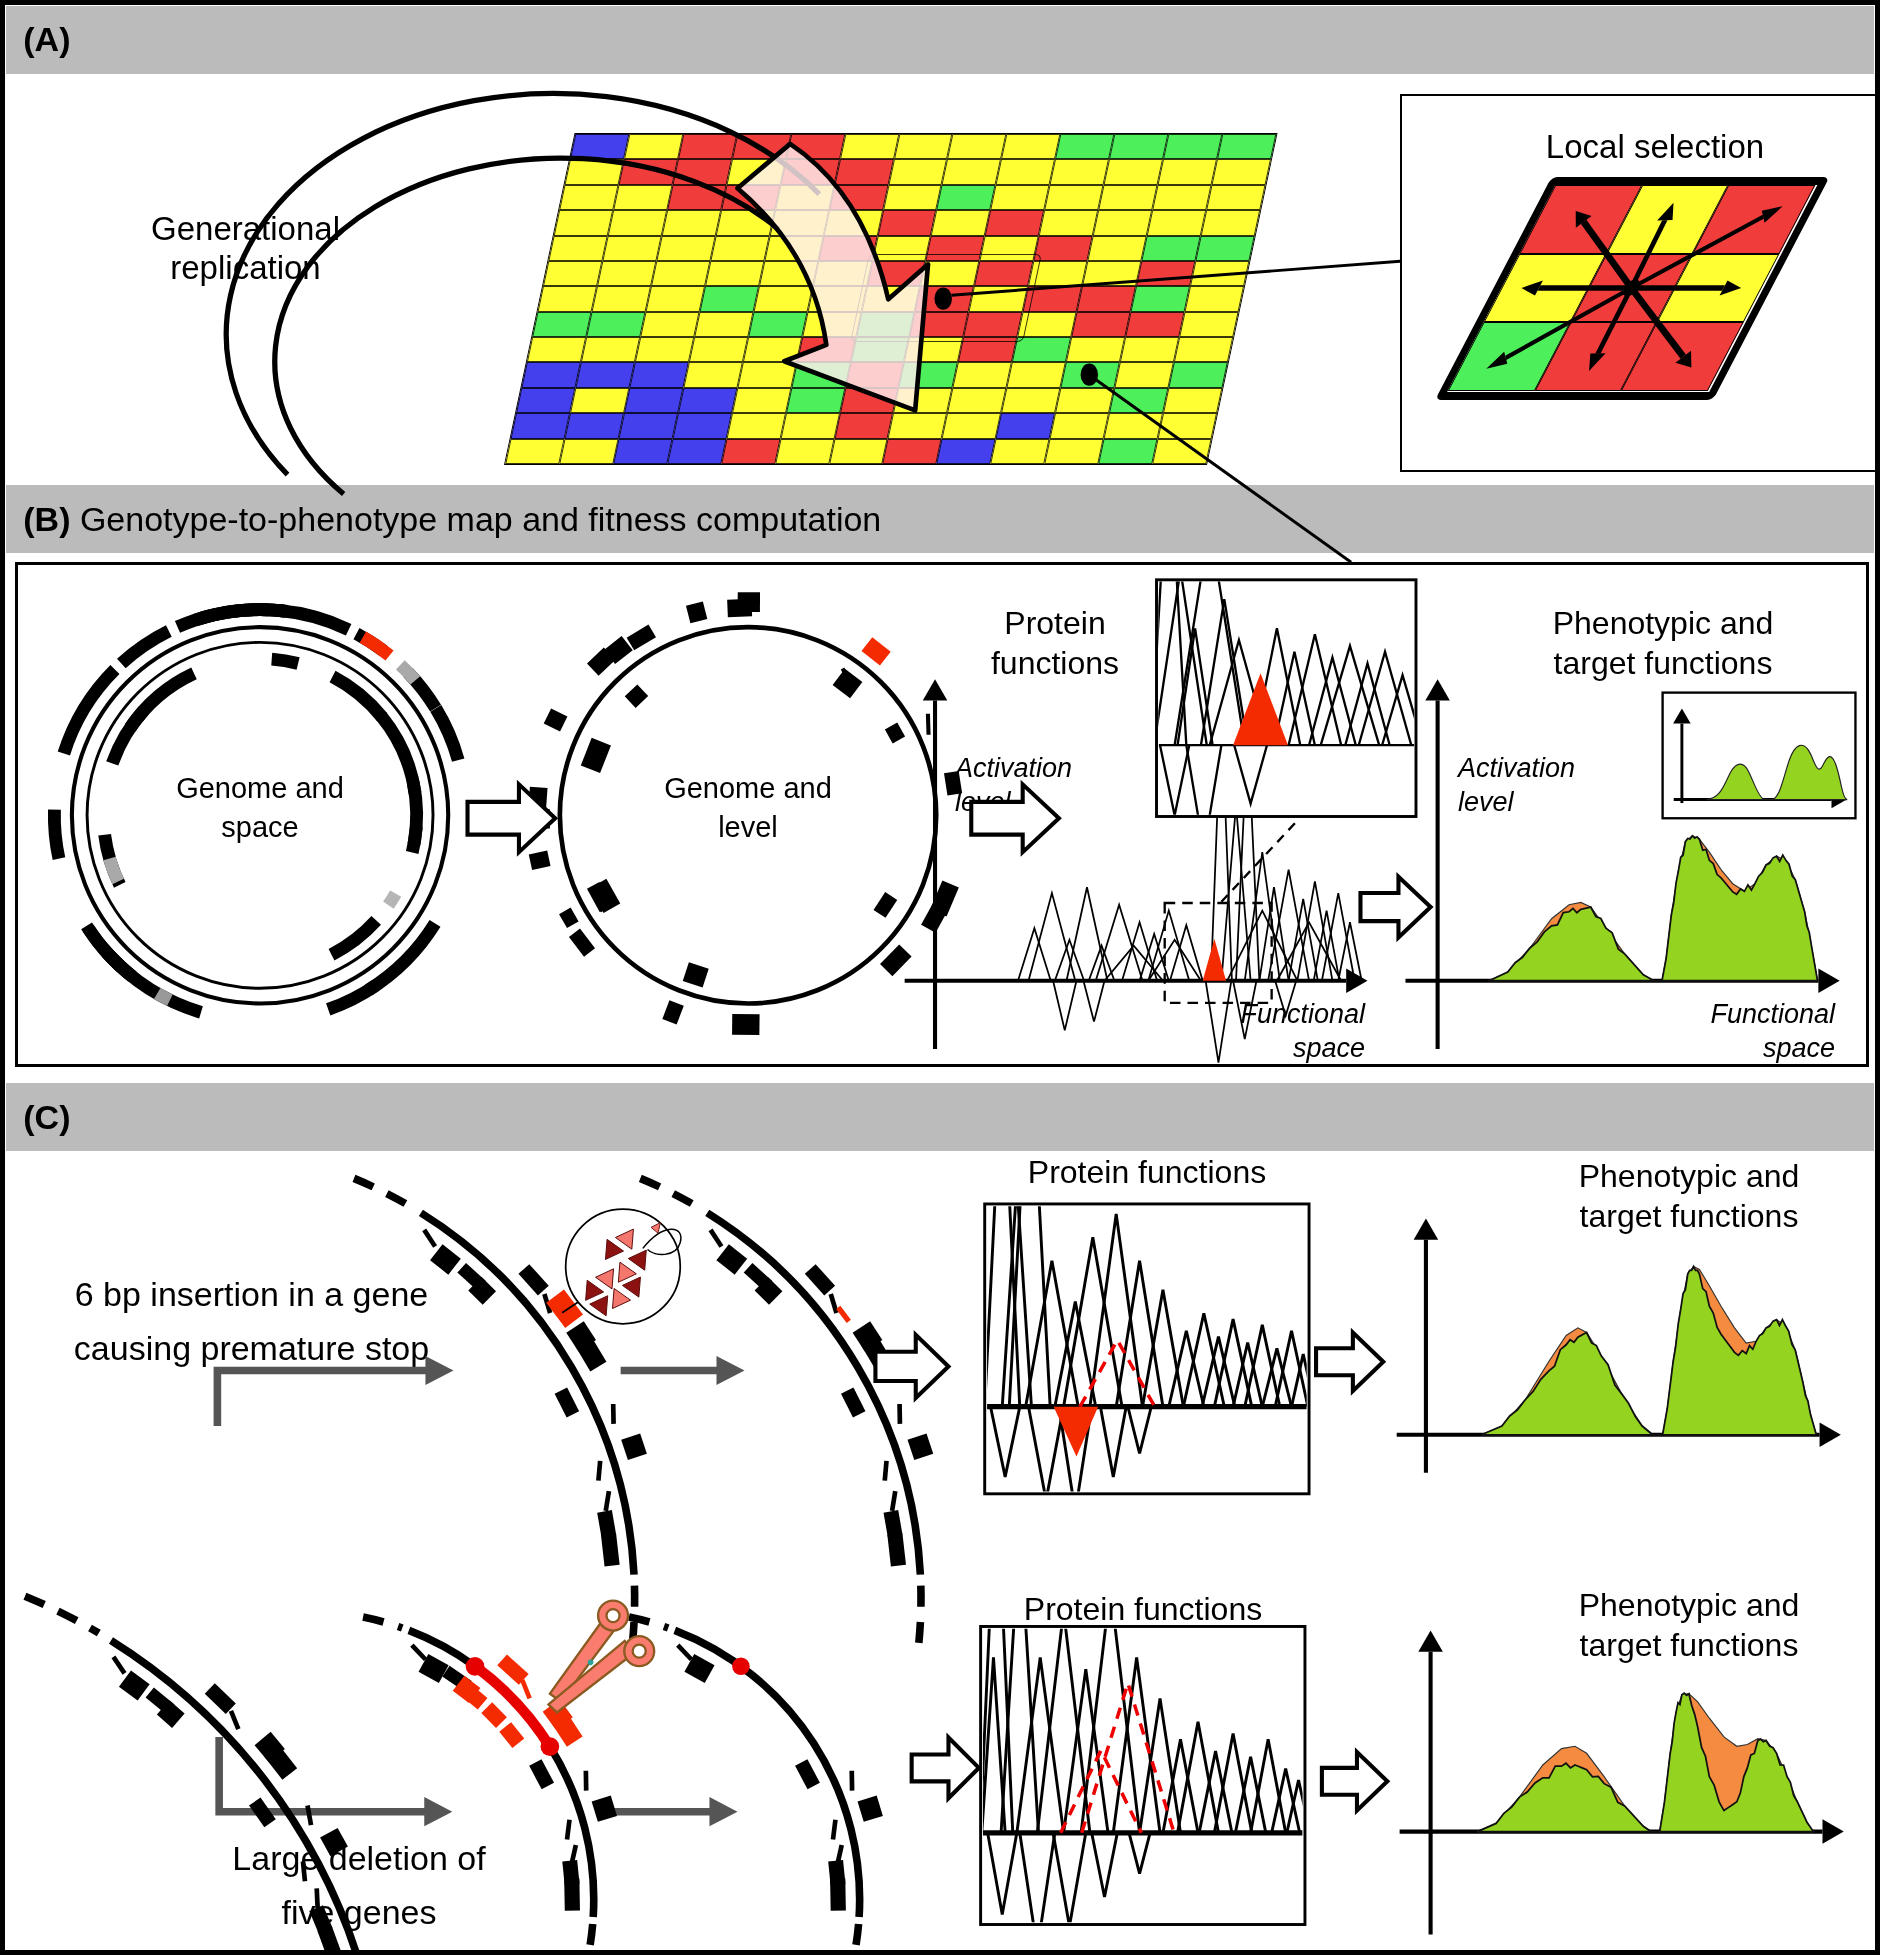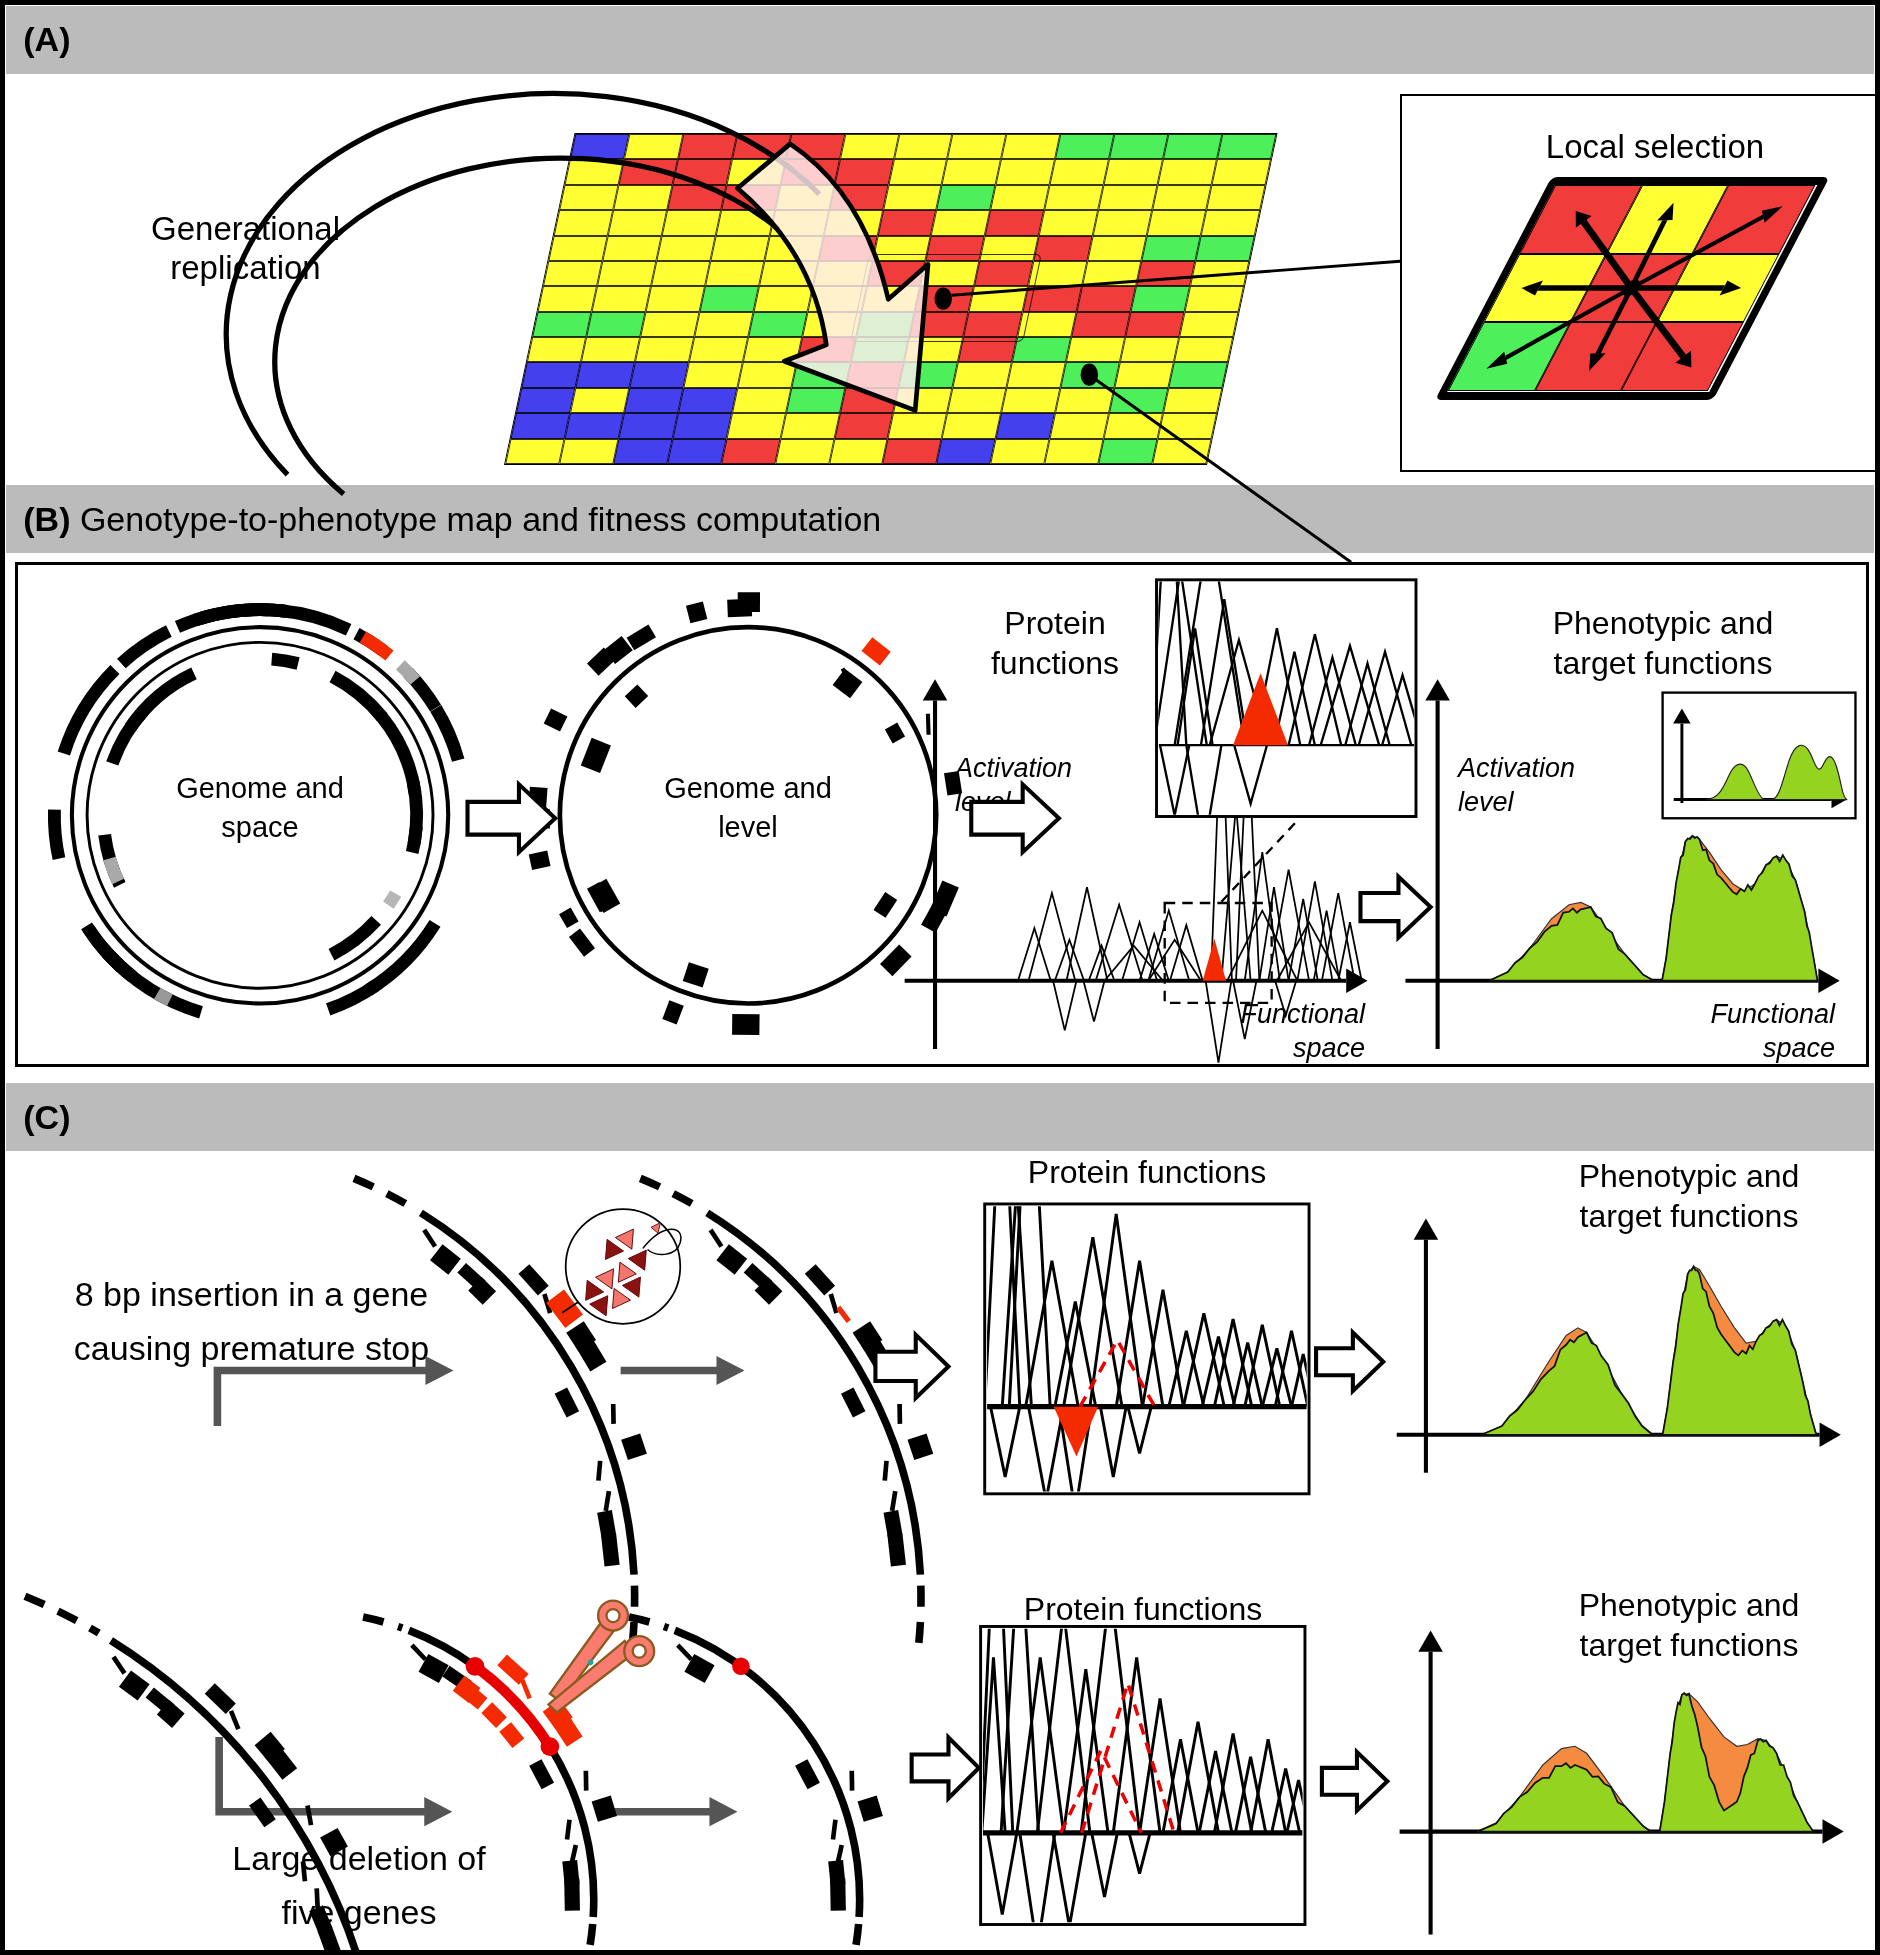--- a/index.html
+++ b/index.html
@@ -289,21 +289,21 @@
   <div class="lbl it r" style="left:1660px;top:997px;width:175px;font-size:27px;line-height:34px;">
     <div>Functional</div>
     <div>space</div>
   </div>
 
   <div class="hdr" style="top:1083px">
     <span class="pfx">(C)</span>
   </div>
 
   <div class="lbl c" style="left:35px;top:1267px;width:433px;font-size:34px;line-height:54px;">
-    <div>8 bp insertion in a gene</div>
+    <div>6 bp insertion in a gene</div>
     <div>causing premature stop</div>
   </div>
   <div class="lbl c" style="left:140px;top:1831px;width:438px;font-size:34px;line-height:54px;">
     <div>Large deletion of</div>
     <div>five genes</div>
   </div>
 
   <div class="lbl c" style="left:1001px;top:1154px;width:292px;font-size:32px;">Protein functions</div>
   <div class="lbl c" style="left:1543px;top:1156px;width:292px;font-size:32px;line-height:40px;">
     <div>Phenotypic and</div>

